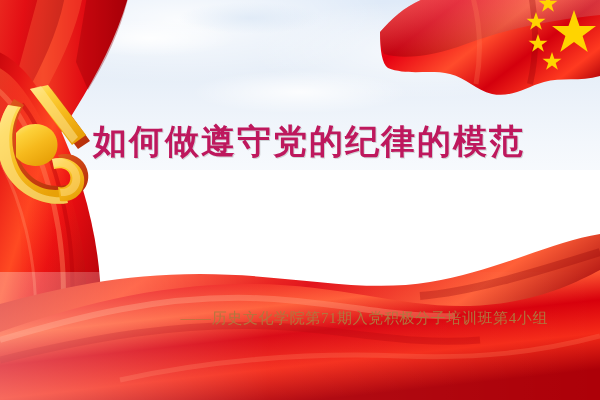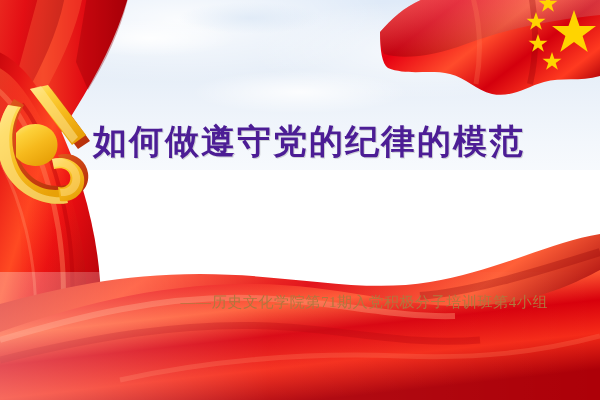--- a/index.html
+++ b/index.html
@@ -77,41 +77,41 @@
     width: 118px; height: 125px;
   }
 
   
   .title {
     position: absolute;
     left: 93px;
     top: 123px;
     font-size: 34px;
     font-weight: bold;
-    color: #4c1d95;
+    color: #be185d;
     letter-spacing: 2px;
     white-space: nowrap;
     text-shadow: 1px 1px 0 rgba(120,120,120,0.28);
     line-height: 1.1;
   }
 
   
   .subtitle {
     position: absolute;
     right: 52px;
     top: 290px;
     width: 380px;
     text-align: right;
     color: #b0773e;
     font-family: "Liberation Serif", "DejaVu Serif", serif;
     font-size: 15px;
     line-height: 1.65;
     letter-spacing: 0.6px;
   }
-  .subtitle-line { display: block; white-space: nowrap; }
+  .subtitle-line { display: block; white-space: nowrap; margin-top: 16px; }
 </style>
 </head>
 <body>
 
 <div class="slide">
 
   <div class="sky"></div>
   <div class="sky-clouds"></div>
   <div class="white-base"></div>
 

